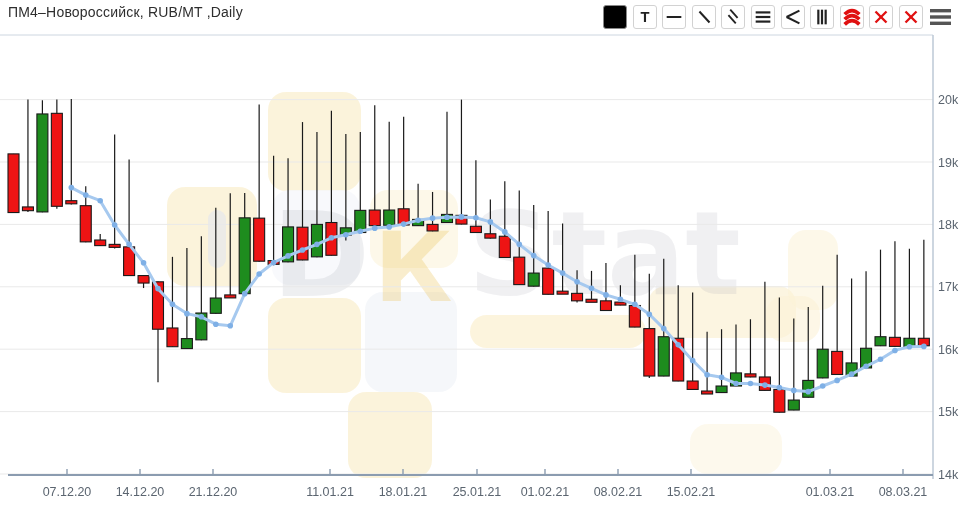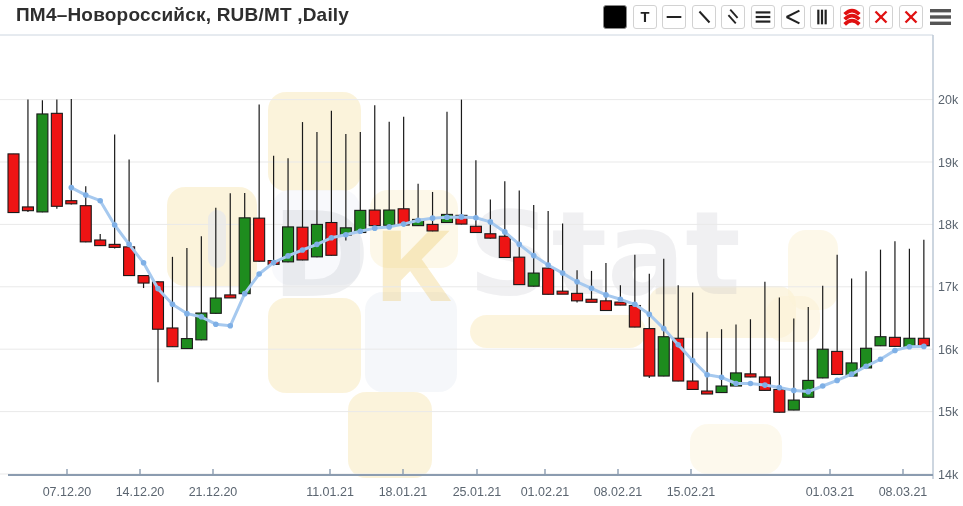--- a/index.html
+++ b/index.html
@@ -1,19 +1,19 @@
 <!DOCTYPE html>
 <html><head>
 <meta charset="utf-8">
 <style>
   html,body{margin:0;padding:0;background:#fff;}
   .app{position:relative;width:963px;height:506px;background:#ffffff;overflow:hidden;
        font-family:"Liberation Sans",sans-serif;}
   .titlebar{position:absolute;left:0;top:0;width:963px;height:35px;z-index:30;}
-  .page-title{position:absolute;left:16px;top:4px;font-size:19px;font-weight:bold;color:#2e2e2e;
+  .page-title{position:absolute;left:8px;top:4px;font-size:14px;font-weight:normal;color:#2e2e2e;
        letter-spacing:.2px;}
   .toolbar-btn{position:absolute;top:5px;width:24px;height:24px;background:#fff;
        border:1px solid #d2d2d2;border-radius:3px;box-sizing:border-box;cursor:pointer;
        display:flex;align-items:center;justify-content:center;padding:0;}
   .toolbar-btn.swatch{background:#000;border:1px solid #888;}
   .toolbar-btn.noborder{border:none;background:transparent;}
   .wm{position:absolute;z-index:1;}
   .wm-sq{position:absolute;border-radius:18px;}
   .wm-letter{position:absolute;font-weight:bold;font-family:"DejaVu Sans",sans-serif;line-height:1;}
   svg.chart{position:absolute;left:0;top:0;z-index:10;}

